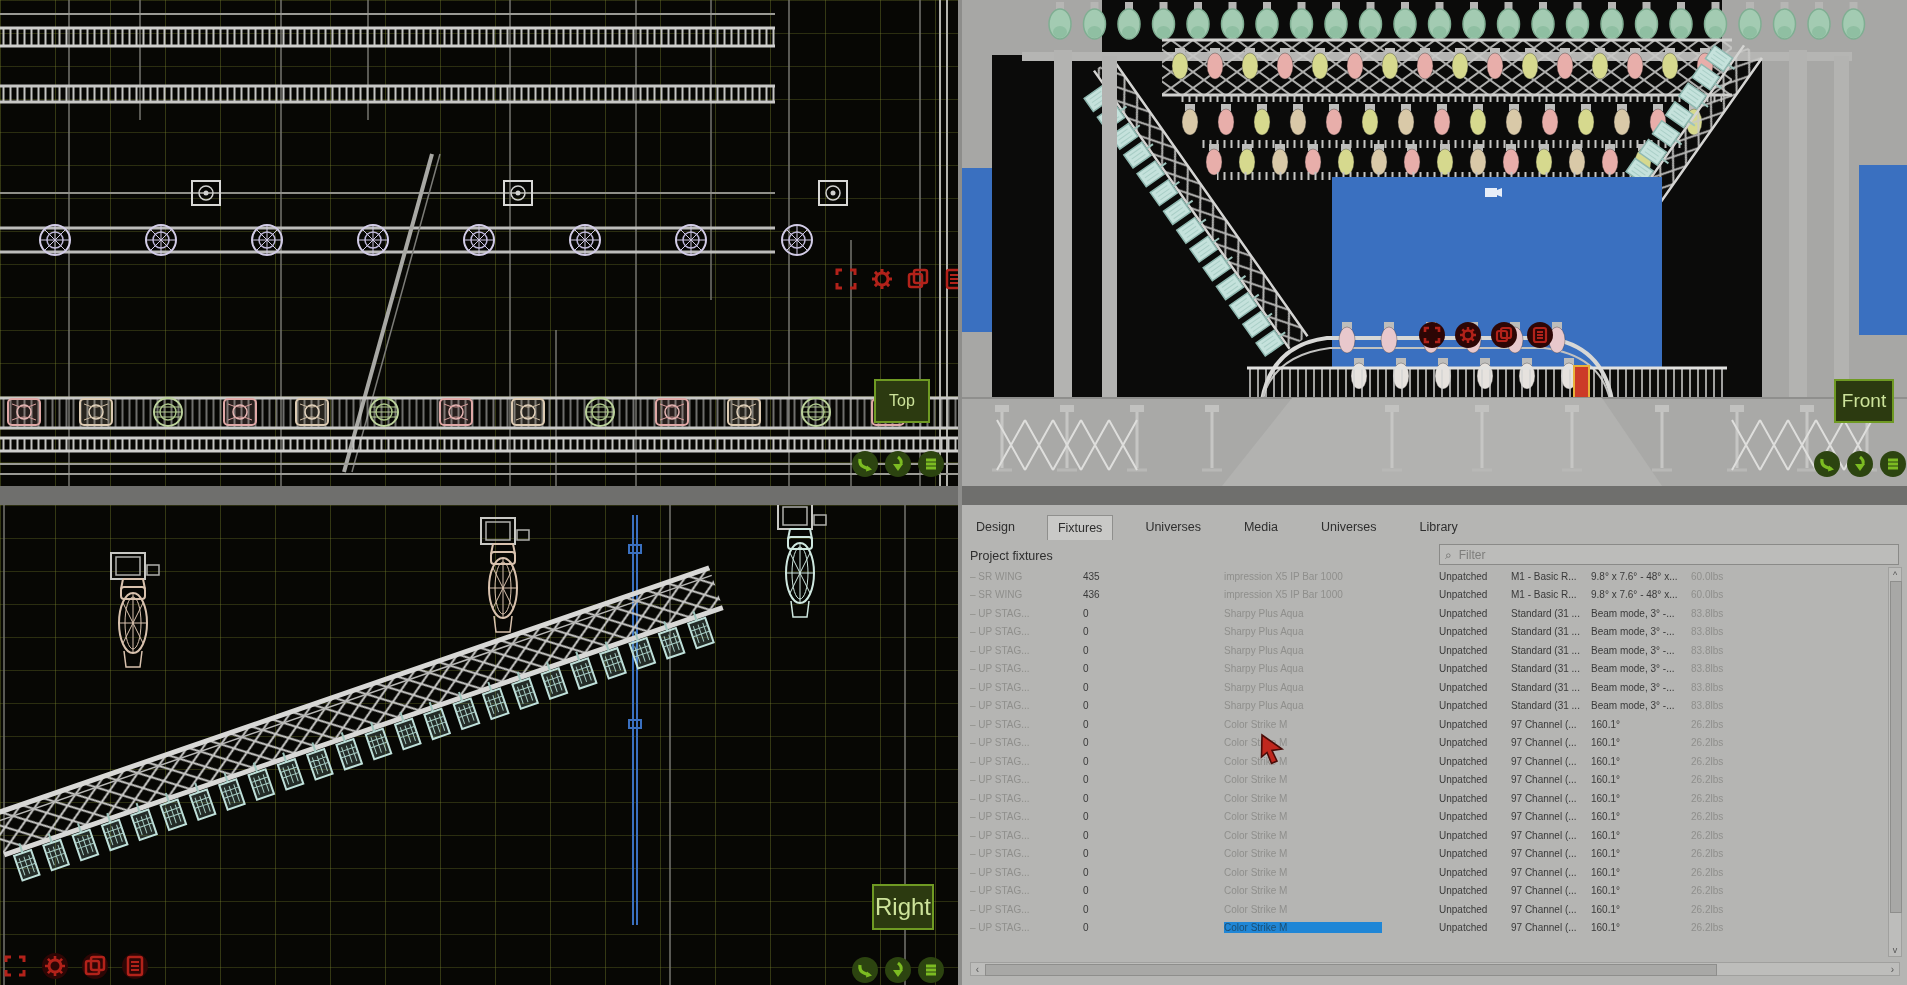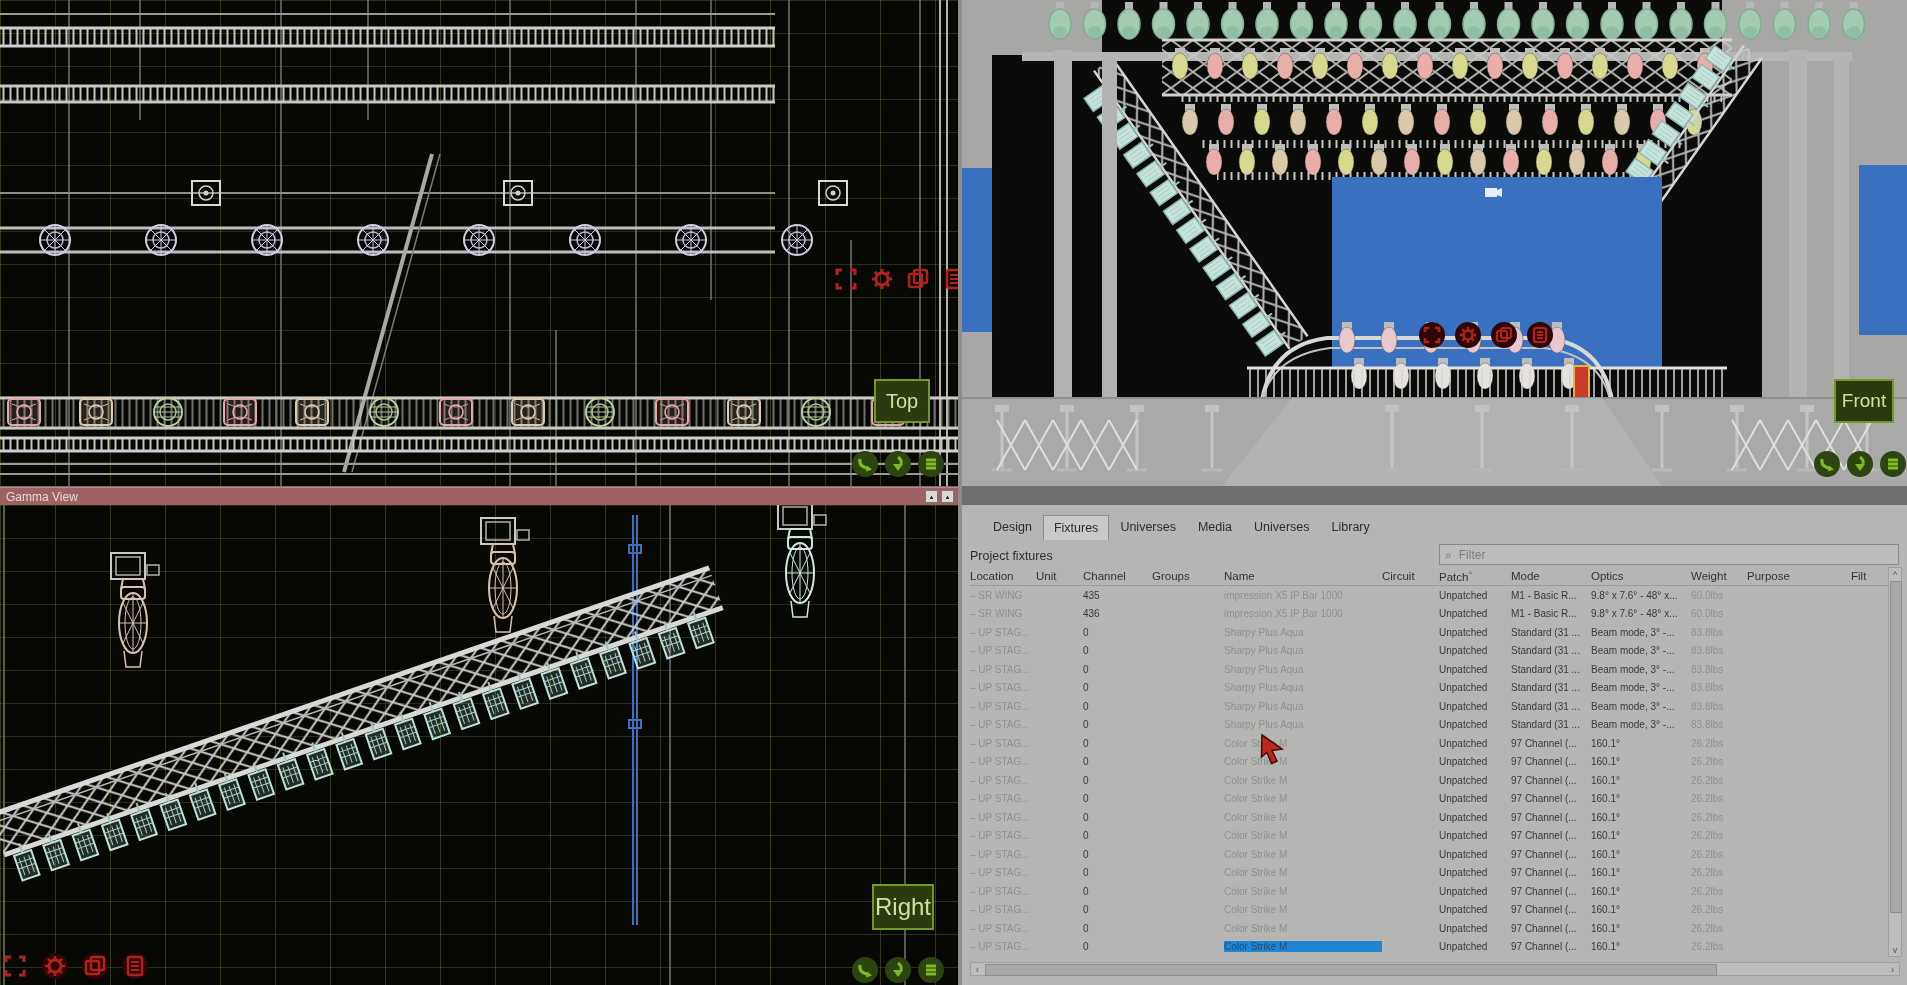--- a/index.html
+++ b/index.html
@@ -15,35 +15,35 @@
   #view-right{left:0;top:505px;width:958px;height:480px;}
   .titlebar{position:absolute;height:18px;display:flex;align-items:center;
             font-size:12px;padding-left:6px;box-sizing:border-box;}
   #gamma-bar{left:0;top:487px;width:958px;background:#9c6264;color:#ead8d8;border-top:1px solid #b88a8a;}
   #project-bar{left:962px;top:487px;width:945px;background:#c14844;color:#f7ecec;border-top:1px solid #d87a74;}
   .bar-btns{position:absolute;right:4px;top:2px;display:flex;gap:3px;}
   .bar-btn{width:13px;height:13px;background:#d9d9d7;border:1px solid #777;box-sizing:border-box;
            display:flex;align-items:center;justify-content:center;font-size:7px;color:#222;line-height:1;}
   
   .view-label{position:absolute;background:#2c3a10;border:2px solid #6f9a23;color:#cde39a;
-              display:flex;align-items:center;justify-content:center;font-size:20px;}
+              display:flex;align-items:center;justify-content:center;font-size:16px;}
   
   .gbtns{position:absolute;display:flex;gap:7px;}
   .gbtn{width:26px;height:26px;border-radius:50%;background:#2c4410;display:flex;
         align-items:center;justify-content:center;}
   .gbtn svg{display:block;}
   
   .ricons{position:absolute;display:flex;gap:10px;}
   .ricon{width:26px;height:26px;border-radius:50%;background:#2d0605;display:flex;
          align-items:center;justify-content:center;}
   .ricon.square{border-radius:4px;background:transparent;}
   
   #project-panel{position:absolute;left:962px;top:505px;width:945px;height:480px;
                  background:#b5b5b3;color:#333;}
-  #tabs{position:absolute;left:20px;top:8px;height:26px;display:flex;align-items:flex-end;font-size:12.5px;}
+  #tabs{position:absolute;left:3px;top:8px;height:26px;display:flex;align-items:flex-end;font-size:12.5px;gap:21px;}
   .tab{padding:4px 10px 5px 10px;color:#2e2e2e;border:1px solid transparent;border-bottom:none;cursor:default;}
   .tab.active{background:#c9c9c7;border-color:#8f8f8d;position:relative;top:1px;padding-top:5px;}
   #fixtures-heading{position:absolute;left:8px;top:44px;font-size:12.5px;color:#2e2e2e;}
   #filter-box{position:absolute;left:477px;top:39px;width:460px;height:21px;background:#bcbcba;
               border:1px solid #8a8a88;box-sizing:border-box;display:flex;align-items:center;gap:5px;padding:0 5px;}
   #filter-box .mag{color:#6f6f6d;font-size:12px;}
   #filter-input{border:none;background:transparent;outline:none;flex:1;font-size:12px;color:#333;
                 font-family:"Liberation Sans",sans-serif;}
   #filter-input::placeholder{color:#7e7e7c;}
   
@@ -571,27 +571,20 @@
           </svg>
       </span>
       <span class="gbtn">
         <svg width="18" height="18">
             <path d="M4 5 H14 M4 9 H14 M4 13 H14" stroke="#7cbc22" stroke-width="3"></path>
           </svg>
       </span>
     </div>
   </div>
 
-  <div id="gamma-bar" class="titlebar">
-    <span>Gamma View</span>
-    <span class="bar-btns">
-      <span class="bar-btn">▴</span>
-      <span class="bar-btn">▴</span>
-    </span>
-  </div>
 
   <div id="view-right" class="viewport dark-vp">
     <svg id="svg-right" width="958" height="480">
       <defs>
         <g id="sym-mover">
           <rect x="-22" y="-62" width="34" height="26" fill="none" stroke="#c8c8c4" stroke-width="2"></rect>
           <rect x="-17" y="-58" width="24" height="18" fill="none" stroke="#b0b0ac" stroke-width="1.5"></rect>
           <rect x="14" y="-50" width="12" height="10" fill="none" stroke="#b0b0ac" stroke-width="1.5"></rect>
           <path d="M-10 -36 H10 M-10 -36 L-12 -26 M10 -36 L12 -26" stroke="currentColor" stroke-width="2" fill="none"></path>
           <rect x="-12" y="-28" width="24" height="12" rx="3" fill="none" stroke="currentColor" stroke-width="2"></rect>
@@ -715,34 +708,20 @@
       <span class="tab">Universes</span>
       <span class="tab">Library</span>
     </div>
     <div id="fixtures-heading">Project fixtures</div>
     <div id="filter-box">
       <span class="mag">⌕</span>
       <input id="filter-input" placeholder="Filter" style="">
     </div>
 
     <div id="ftable">
-      <div id="thead" class="trow">
-        <div>Location</div>
-        <div>Unit</div>
-        <div>Channel</div>
-        <div>Groups</div>
-        <div>Name</div>
-        <div>Circuit</div>
-        <div><span>Patch</span><span class="caret">^</span></div>
-        <div>Mode</div>
-        <div>Optics</div>
-        <div>Weight</div>
-        <div>Purpose</div>
-        <div>Filt</div>
-      </div>
       <div id="tbody">
           <div class="trow">
             <div class="c-mut">– SR WING</div>
             <div class="c-dark"></div>
             <div class="c-dark">435</div>
             <div class="c-dark"></div>
             <div class="c-mut">impression X5 IP Bar 1000</div>
             <div class="c-dark"></div>
             <div class="c-dark">Unpatched</div>
             <div class="c-dark">M1 - Basic R...</div>

